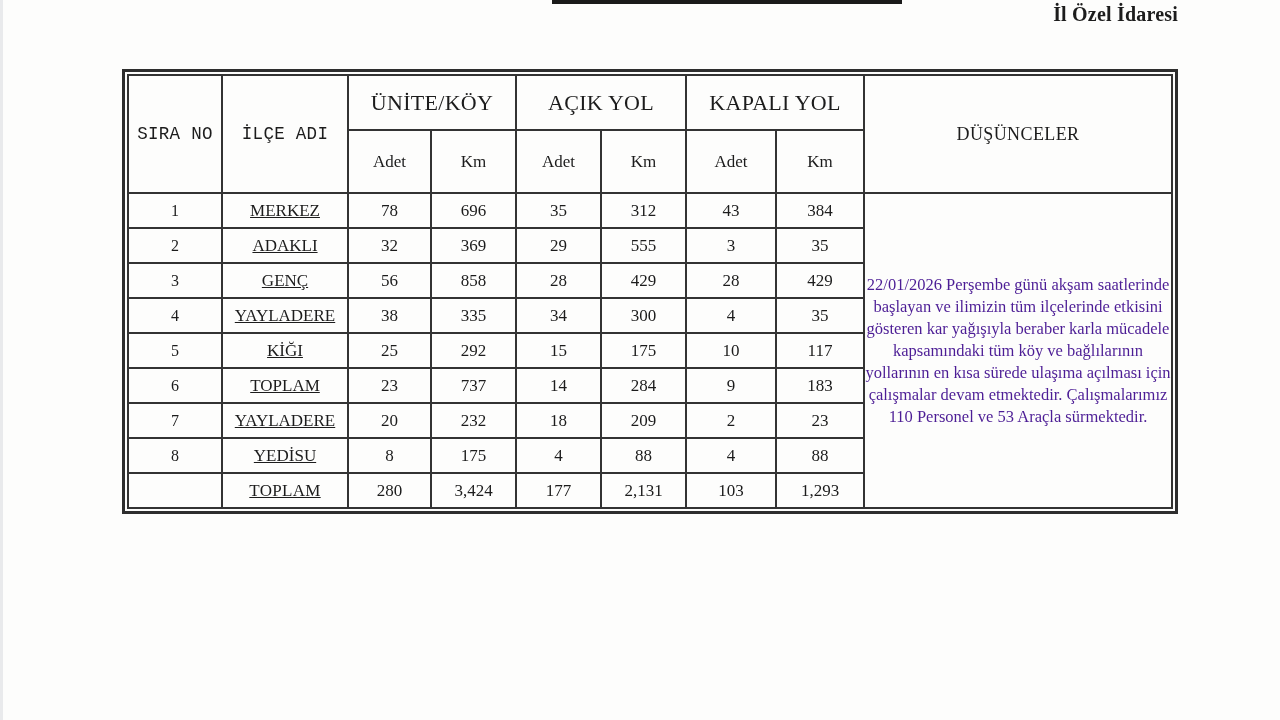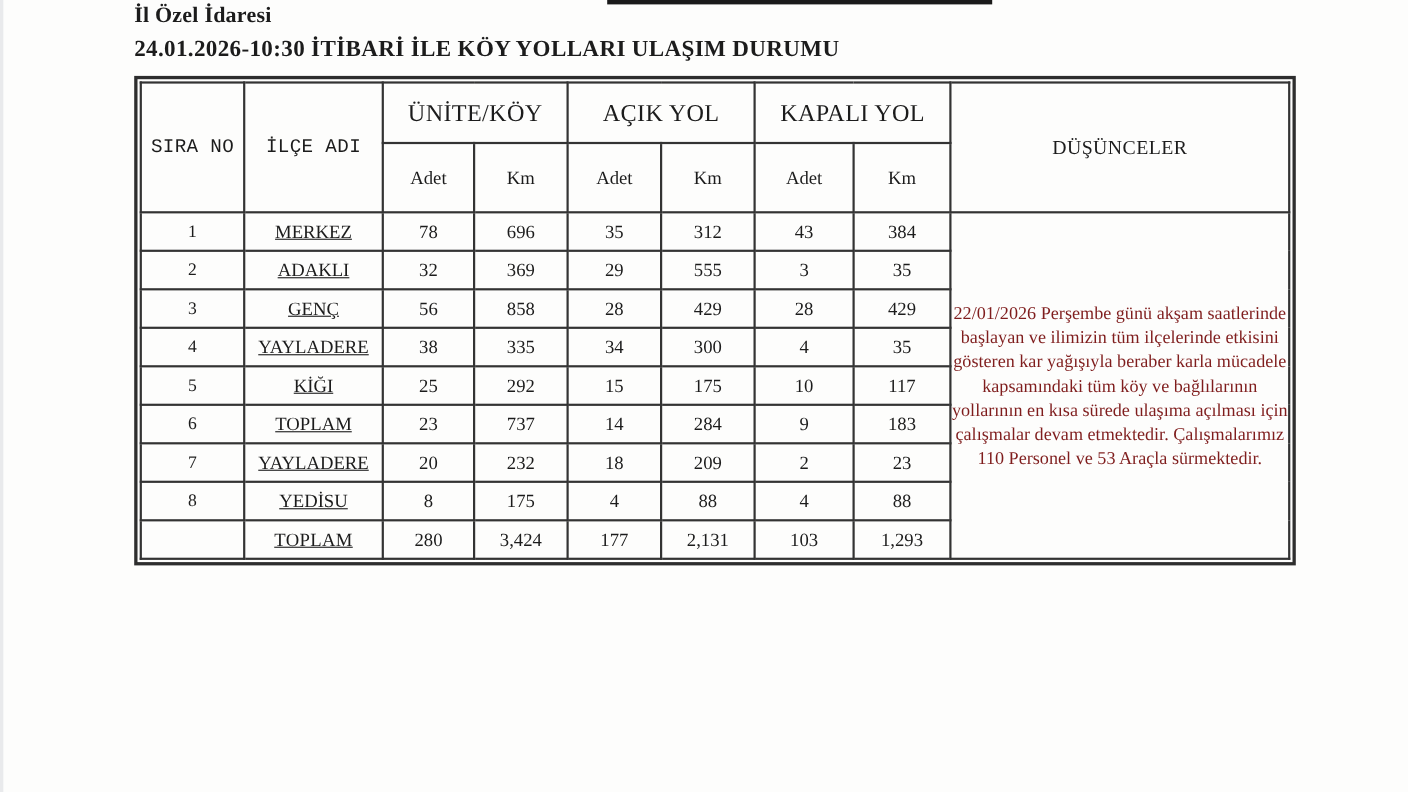--- a/index.html
+++ b/index.html
@@ -27,21 +27,21 @@
   .redacted-strip {
     position: absolute;
     left: 552px; top: 0;
     width: 350px; height: 4px;
     background: #1a1a1a;
   }
   .titles {
     position: absolute;
     left: 122px; top: 0;
     width: 1056px;
-    text-align: left;
+    text-align: right;
   }
   .org-title {
     margin-top: 3px;
     font-size: 20px;
     font-weight: bold;
     letter-spacing: 0.2px;
   }
   .report-title {
     margin-top: 6px;
     font-size: 21px;
@@ -86,34 +86,33 @@
   td.c-ilce.t-bold { font-size: 17px; letter-spacing: 0.3px; }
 
   td.c-notes {
     text-align: left;
     vertical-align: middle;
     padding: 2px 8px 2px 3px;
   }
   .notes-text {
     font-size: 16.5px;
     line-height: 22px;
-    color: #7f1d1d;
+    color: #4c1d95;
   }
 </style>
 </head>
 <body>
 
 <div id="stage">
 
   <div class="scan-edge"></div>
   <div class="redacted-strip"></div>
 
   <div class="titles">
     <div class="org-title">İl Özel İdaresi</div>
-    <div class="report-title">24.01.2026-10:30 İTİBARİ İLE KÖY YOLLARI ULAŞIM DURUMU</div>
   </div>
 
   <div class="table-wrap">
     <table class="roads">
       <colgroup>
         <col style="width:94px">
         <col style="width:126px">
         <col style="width:83px">
         <col style="width:85px">
         <col style="width:85px">

